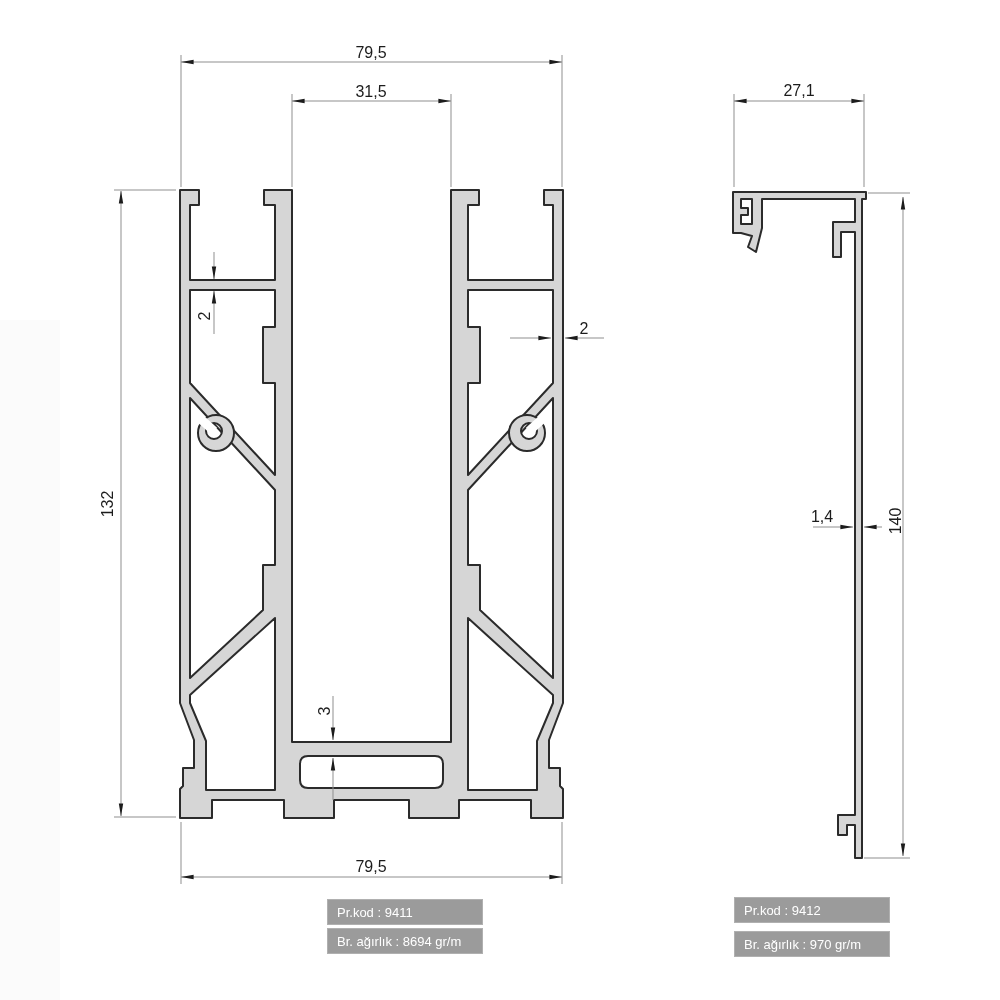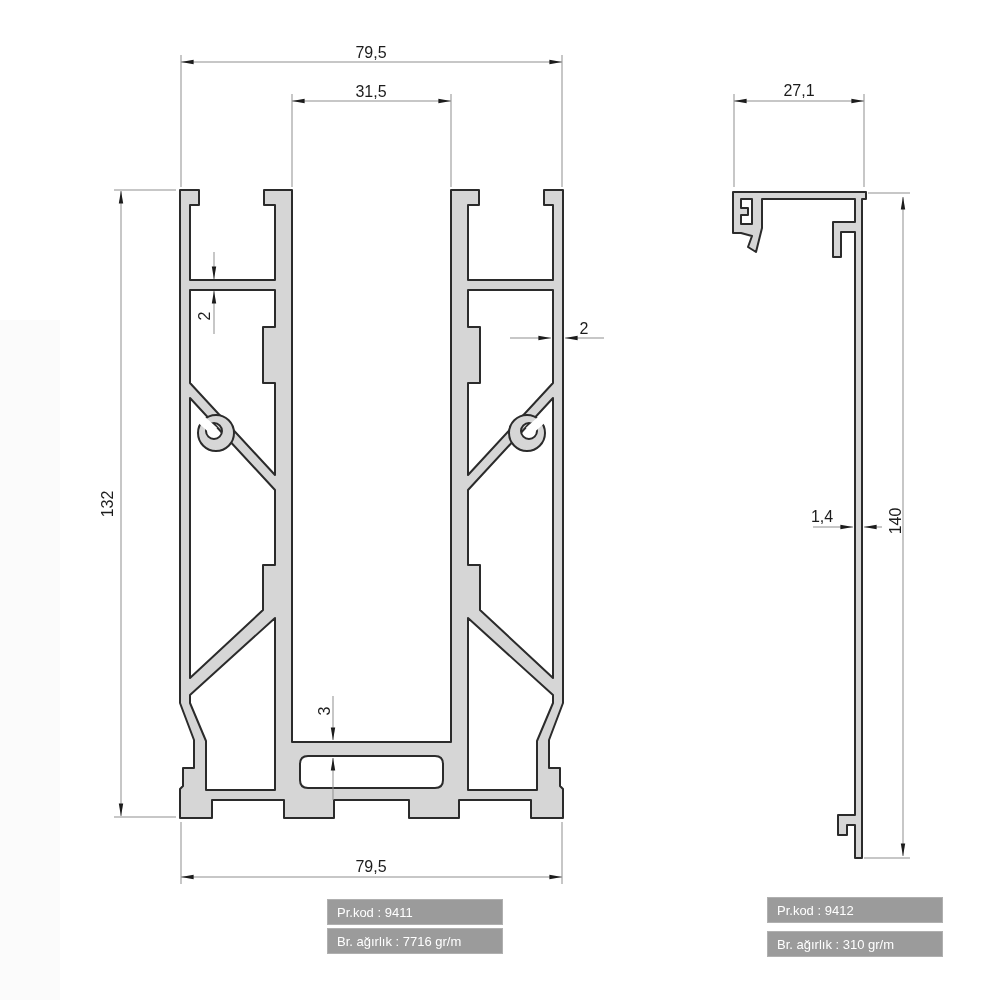--- a/index.html
+++ b/index.html
@@ -15,21 +15,21 @@
     stroke-width:2;stroke-linejoin:round;
   }
   .boss{fill:var(--profile-fill,#d6d6d6);stroke:var(--profile-stroke,#2b2b2b);stroke-width:2;}
   .boss-slit{fill:#ffffff;stroke:none;}
   .dimline{stroke:var(--dim-line,#8f8f8f);stroke-width:1;fill:none;}
   .dimtext{
     fill:var(--dim-text,#1c1c1c);font-size:16px;
     font-family:"Liberation Sans",sans-serif;
   }
   .arrowhead{fill:var(--dim-text,#1c1c1c);}
-  .info-box{position:absolute;display:flex;flex-direction:column;gap:3px;width:176px;}
+  .info-box{position:absolute;display:flex;flex-direction:column;gap:3px;width:156px;}
   .info-row{
     background:var(--label-bg,#9b9b9b);color:var(--label-text,#ffffff);
     font-size:13px;line-height:15px;padding:5px 4px 4px 9px;
     border:1px solid #b0b0b0;white-space:nowrap;overflow:hidden;
   }
 </style>
 </head>
 <body>
 
 <div class="canvas">
@@ -135,20 +135,20 @@
 
       <line class="dimline" x1="868" y1="193" x2="910" y2="193"></line>
       <line class="dimline" x1="864" y1="858" x2="910" y2="858"></line>
       <line class="dimline" x1="903" y1="197" x2="903" y2="856" marker-start="url(#arr)" marker-end="url(#arr)"></line>
       <text class="dimtext" text-anchor="middle" transform="translate(901,521) rotate(-90)">140</text>
     </g>
   </svg>
 
   <div class="info-box" style="left:327px;top:899px;">
     <div class="info-row">Pr.kod : 9411</div>
-    <div class="info-row">Br. ağırlık : 7716 gr/m</div>
+    <div class="info-row">Br. ağırlık : 8694 gr/m</div>
   </div>
 
-  <div class="info-box" style="left:767px;top:897px;gap:8px;">
+  <div class="info-box" style="left:734px;top:897px;gap:8px;">
     <div class="info-row">Pr.kod : 9412</div>
-    <div class="info-row">Br. ağırlık : 310 gr/m</div>
+    <div class="info-row">Br. ağırlık : 970 gr/m</div>
   </div>
 </div>
 
 </body></html>

